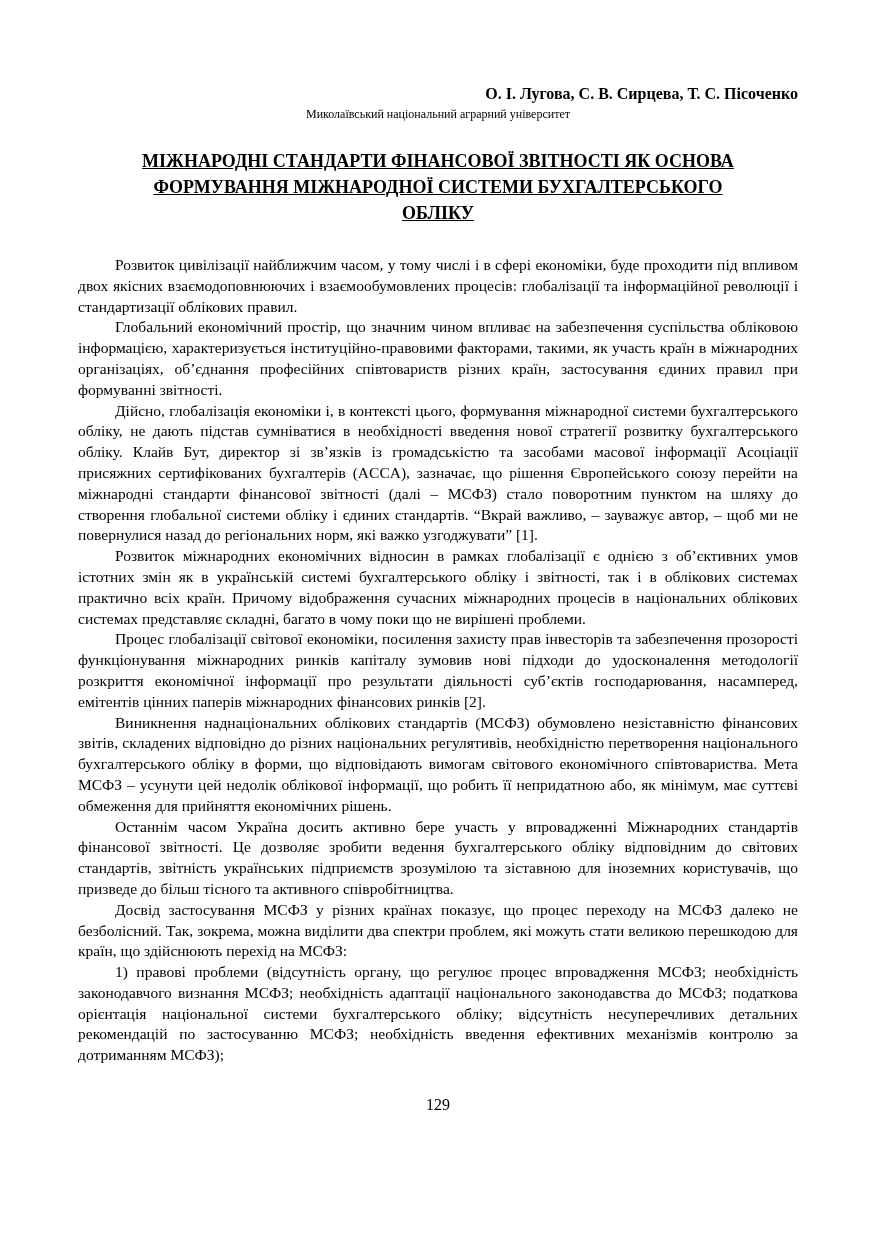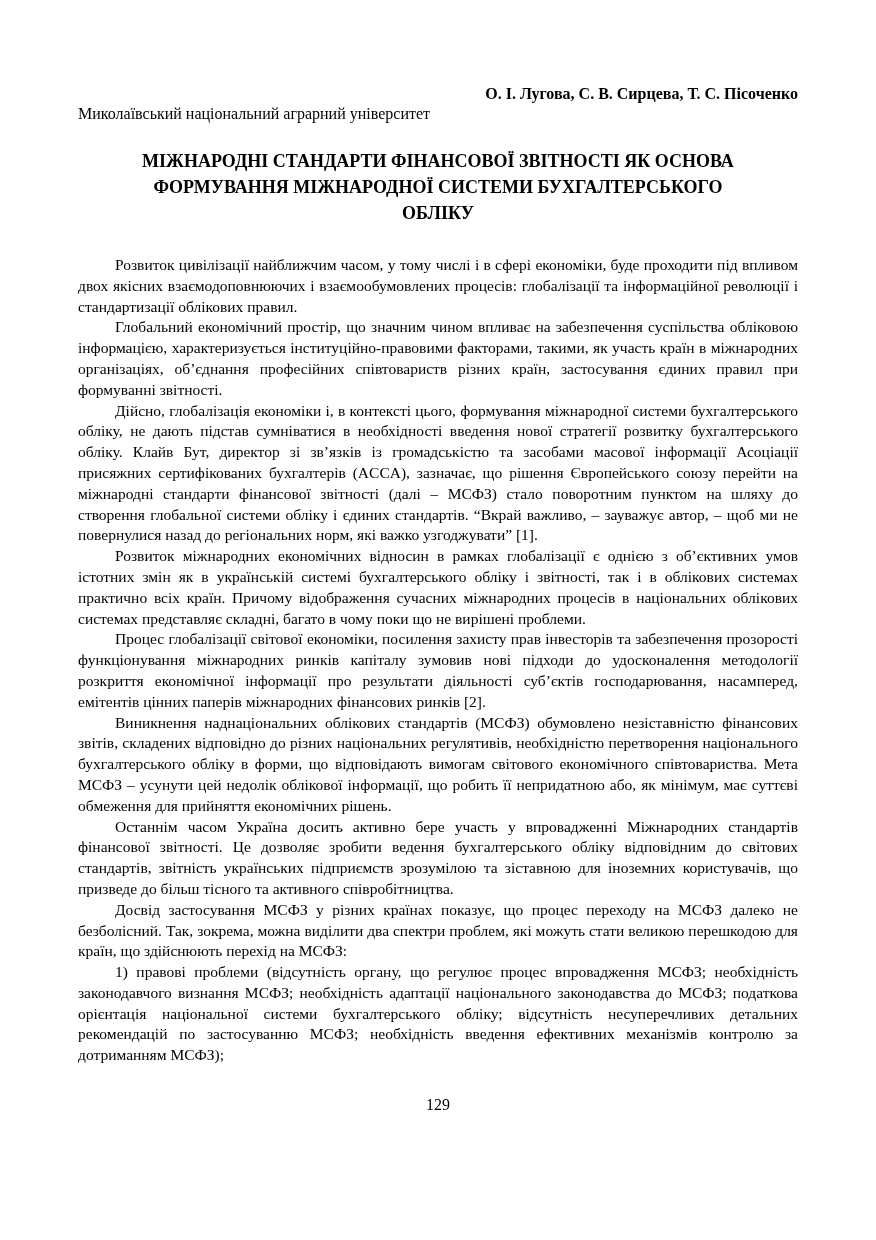--- a/index.html
+++ b/index.html
@@ -20,32 +20,33 @@
   .content {
     padding: 84px 78px 0 78px;
   }
   .authors {
     font-size: 16px;
     font-weight: bold;
     text-align: right;
     line-height: 20px;
   }
   .affiliation {
-    font-size: 16px;
+    font-size: 12px;
     font-weight: normal;
-    text-align: left;
+    text-align: center;
     line-height: 20px;
   }
   .title {
     font-size: 18px;
     font-weight: bold;
     text-align: center;
     max-width: 625px;
     margin: 24px auto 0 auto;
     line-height: 26px;
+    text-decoration: underline;
   }
   .body-text {
     margin-top: 29px;
     font-size: 15.5px;
     line-height: 20.8px;
     text-align: justify;
   }
   .body-text p {
     margin: 0;
     padding: 0;

